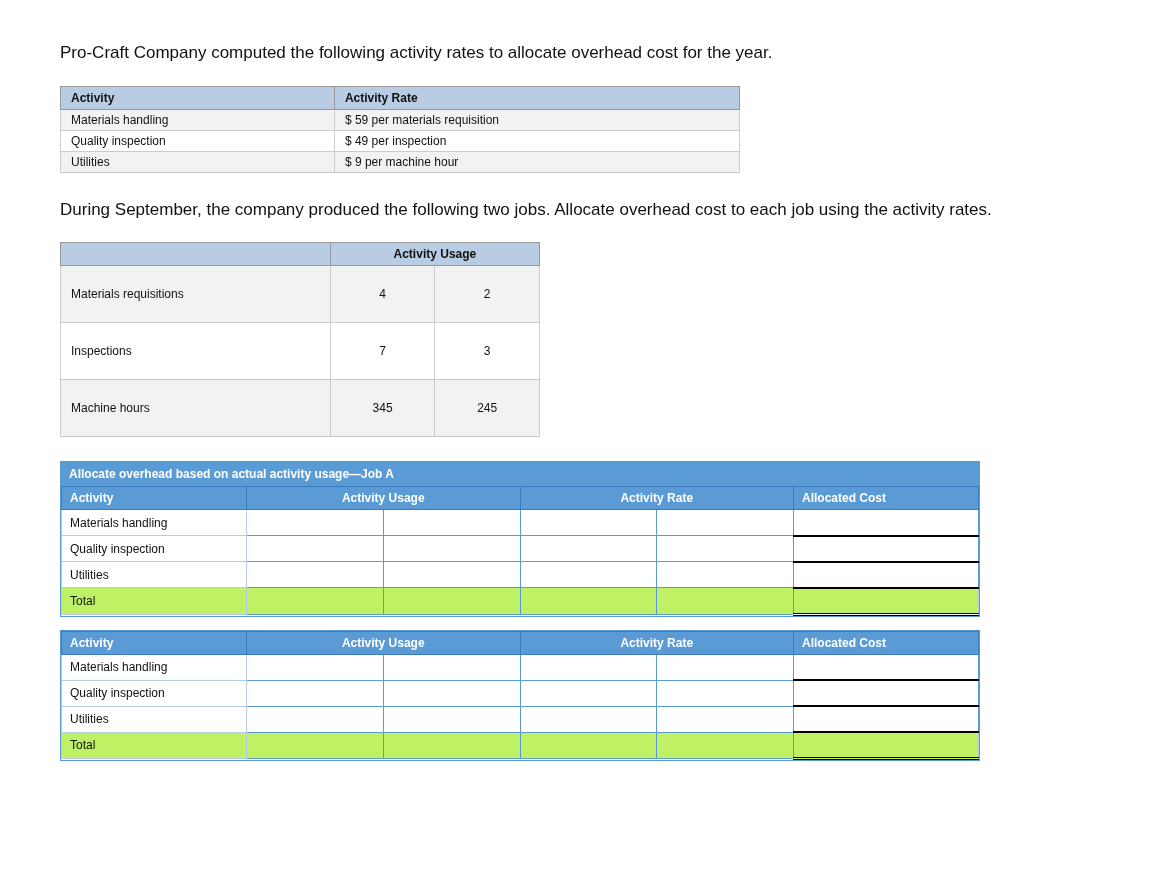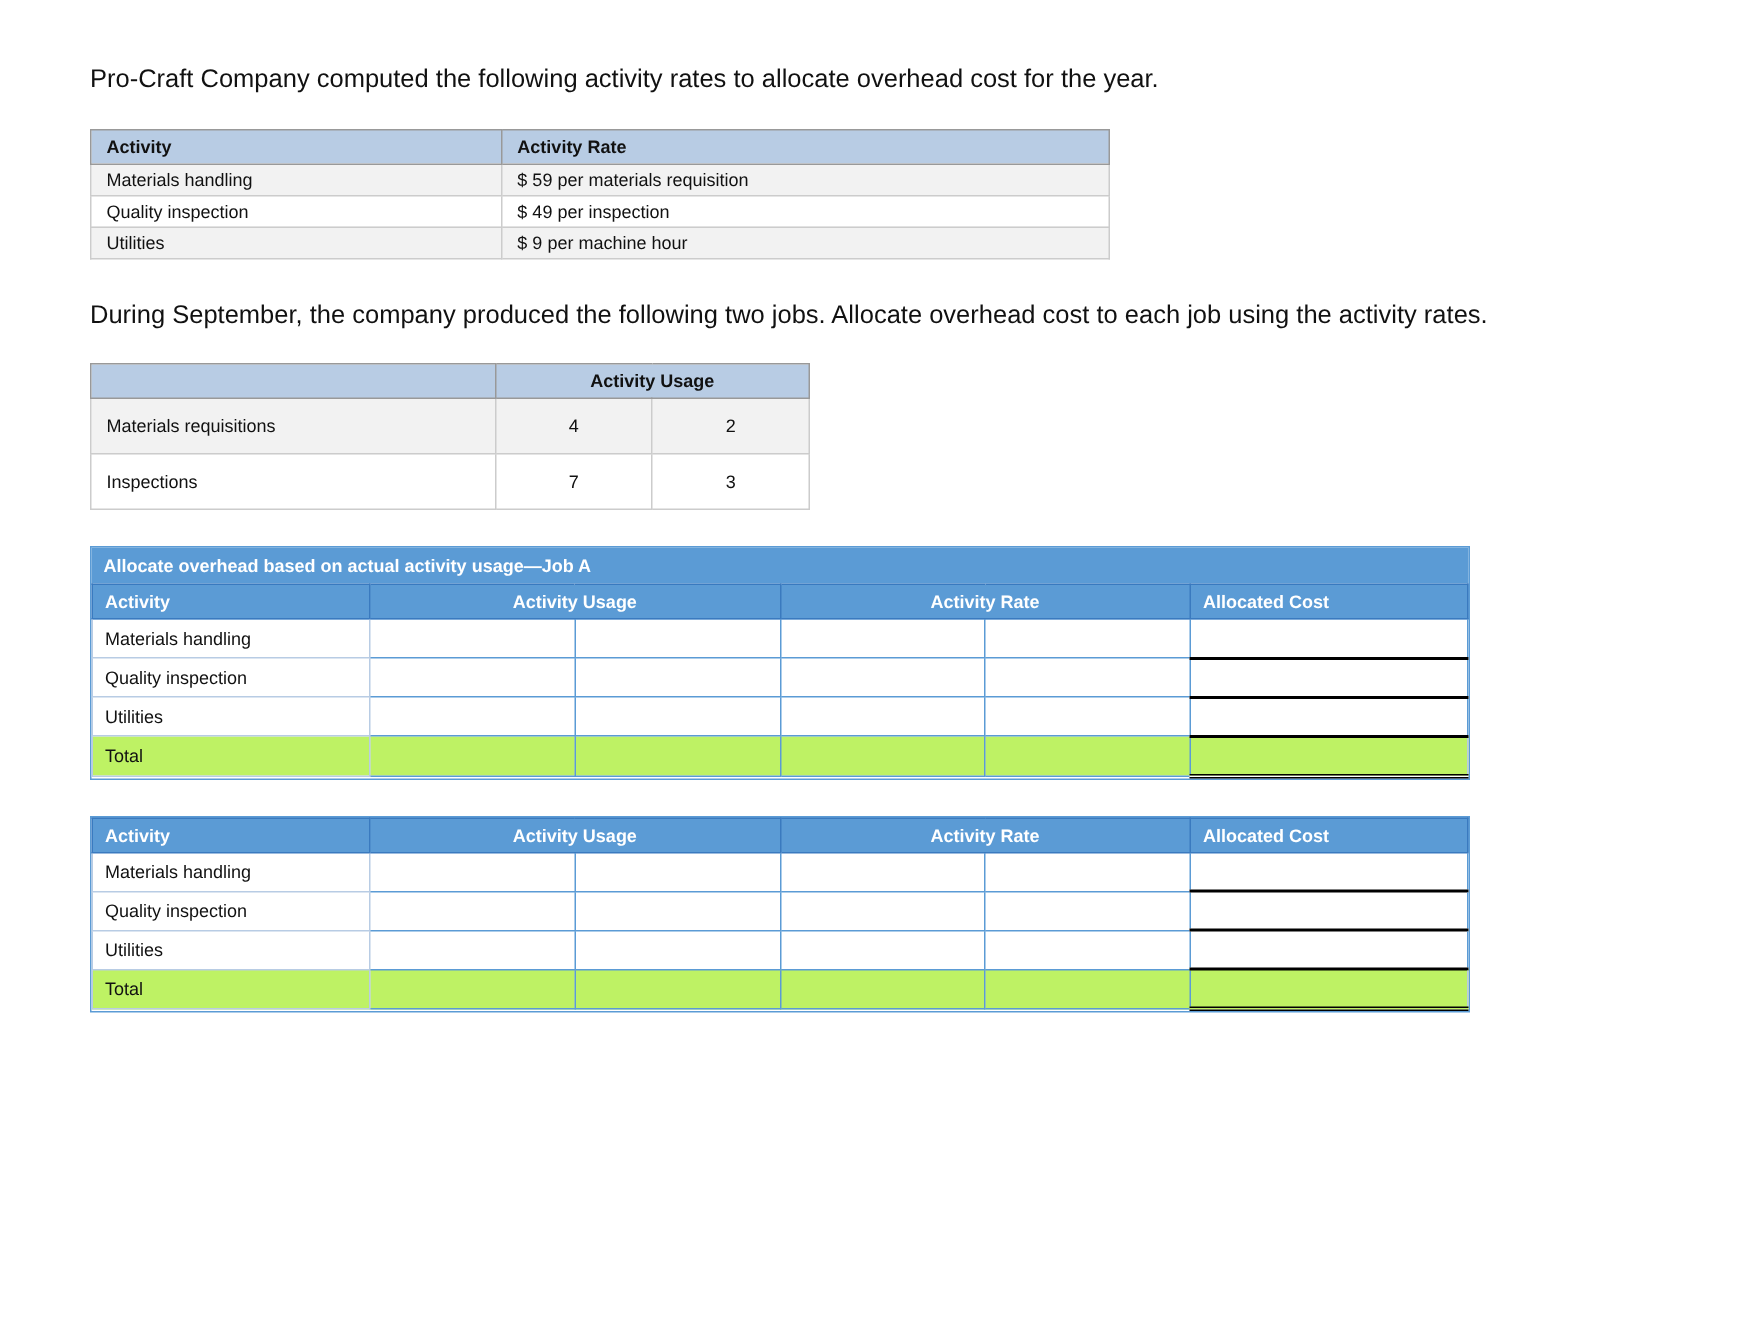--- a/index.html
+++ b/index.html
@@ -64,38 +64,38 @@
       font-weight: bold;
       font-size: 12px;
       padding: 4px 10px;
       text-align: center;
       border: 1px solid #999;
     }
     .activity-usage-table th.left-header {
       text-align: left;
     }
     .activity-usage-table td {
-      padding: 11px 10px;
+      padding: 21px 10px;
       font-size: 12px;
       border: 1px solid #ccc;
       background: #fff;
       text-align: center;
     }
     .activity-usage-table td.left-cell {
       text-align: left;
     }
     .activity-usage-table tr:nth-child(odd) td {
       background: #f2f2f2;
     }
 
     
     .alloc-section {
       border: 1px solid #5b9bd5;
       width: 920px;
-      margin-bottom: 24px;
+      margin-bottom: 13px;
     }
     .alloc-header-row {
       background: #5b9bd5;
       color: #fff;
       font-weight: bold;
       font-size: 12px;
       padding: 5px 8px;
     }
     .alloc-table {
       border-collapse: collapse;
@@ -219,20 +219,25 @@
   <tr>
     <td class="left-cell">Materials requisitions</td>
     <td>4</td>
     <td>2</td>
   </tr>
       <tr>
     <td class="left-cell">Inspections</td>
     <td>7</td>
     <td>3</td>
   </tr>
+      <tr>
+    <td class="left-cell">Machine hours</td>
+    <td>345</td>
+    <td>245</td>
+  </tr>
     </tbody>
 </table>
 
 <div class="alloc-section">
   <div class="alloc-header-row">Allocate overhead based on actual activity usage—Job A</div>
   <table class="alloc-table">
     <thead>
       <tr class="alloc-subheader">
         <th class="col-activity">Activity</th>
         <th colspan="2" class="col-usage1 center">Activity Usage</th>

